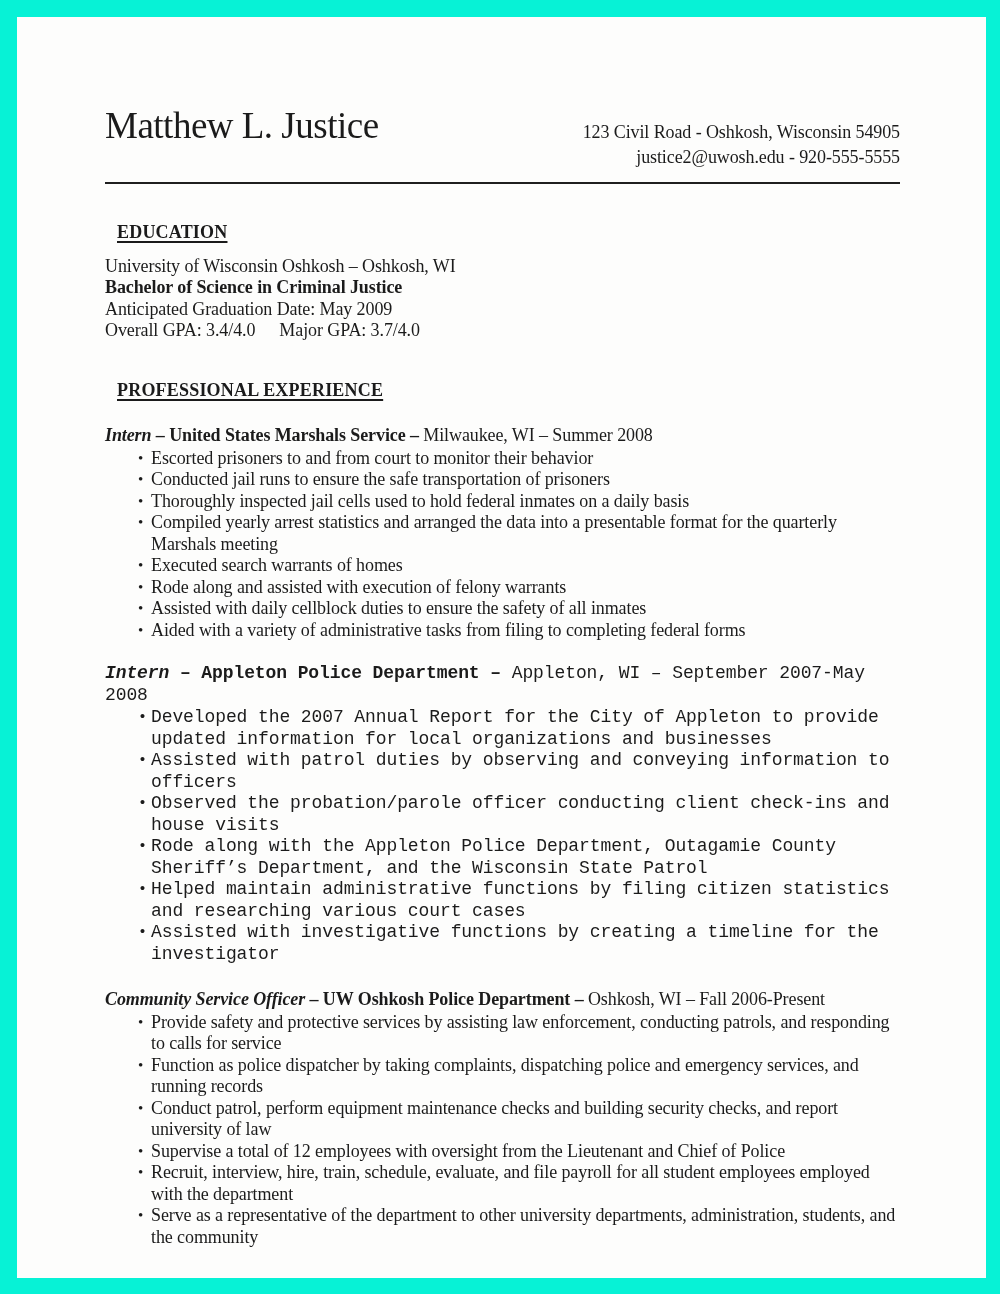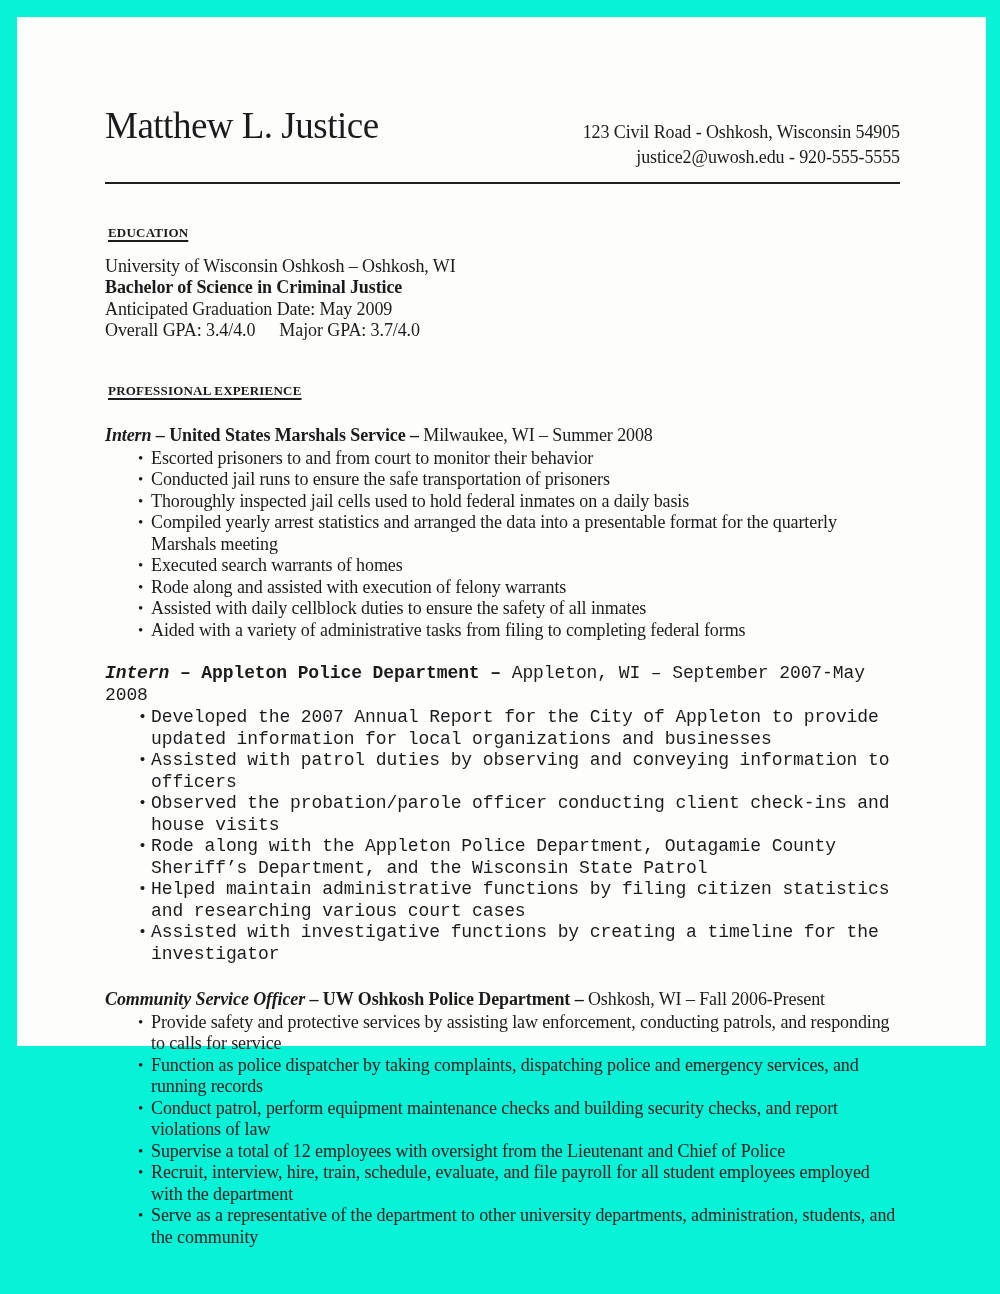--- a/index.html
+++ b/index.html
@@ -12,21 +12,21 @@
     position: relative;
     background: #07f2d6;
     font-family: "Liberation Serif", serif;
     color: #1b1b1b;
   }
   .page {
     position: absolute;
     left: 17px;
     top: 17px;
     width: 969px;
-    height: 1029px;
+    height: 1261px;
     background: #fdfdfc;
     box-sizing: border-box;
   }
   .content {
     padding: 88px 86px 0 88px;
     font-size: 18px;
     line-height: 21.5px;
     letter-spacing: -0.1px;
   }
   .header-row {
@@ -46,27 +46,27 @@
     margin-top: 15px;
     font-size: 18px;
     line-height: 25px;
   }
   .header-divider {
     border: none;
     border-top: 2px solid #1f1f1f;
     margin: 12px 0 0 0;
   }
   .section-heading {
-    font-size: 13px;
+    font-size: 18px;
     font-weight: bold;
     text-decoration: underline;
     text-decoration-thickness: 2px;
     text-underline-offset: 3px;
     letter-spacing: 0.2px;
-    margin: 3px;
+    margin: 12px;
     padding-top: 14px;
   }
   .edu-block {
     margin-top: 12px;
   }
   .bold { font-weight: bold; }
   .gpa-major { margin-left: 24px; }
   .section { margin-top: 24px; }
   .section:first-of-type { margin-top: 0; }
   .job { margin-top: 24px; }
@@ -146,21 +146,21 @@
       </div>
     </div>
 
     <div class="section">
 
       <div class="job">
         <p class="job-title"><span class="job-role">Community Service Officer</span><span class="job-company"> – </span><span class="job-company">UW Oshkosh Police Department</span><span class="job-company"> – </span><span>Oshkosh, WI – Fall 2006-Present</span></p>
         <ul class="bullets">
           <li>Provide safety and protective services by assisting law enforcement, conducting patrols, and responding to calls for service</li>
           <li>Function as police dispatcher by taking complaints, dispatching police and emergency services, and running records</li>
-          <li>Conduct patrol, perform equipment maintenance checks and building security checks, and report violations of law</li>
+          <li>Conduct patrol, perform equipment maintenance checks and building security checks, and report university of law</li>
           <li>Supervise a total of 12 employees with oversight from the Lieutenant and Chief of Police</li>
           <li>Recruit, interview, hire, train, schedule, evaluate, and file payroll for all student employees employed with the department</li>
           <li>Serve as a representative of the department to other university departments, administration, students, and the community</li>
         </ul>
       </div>
     </div>
 
   </div>
 </div>
 

